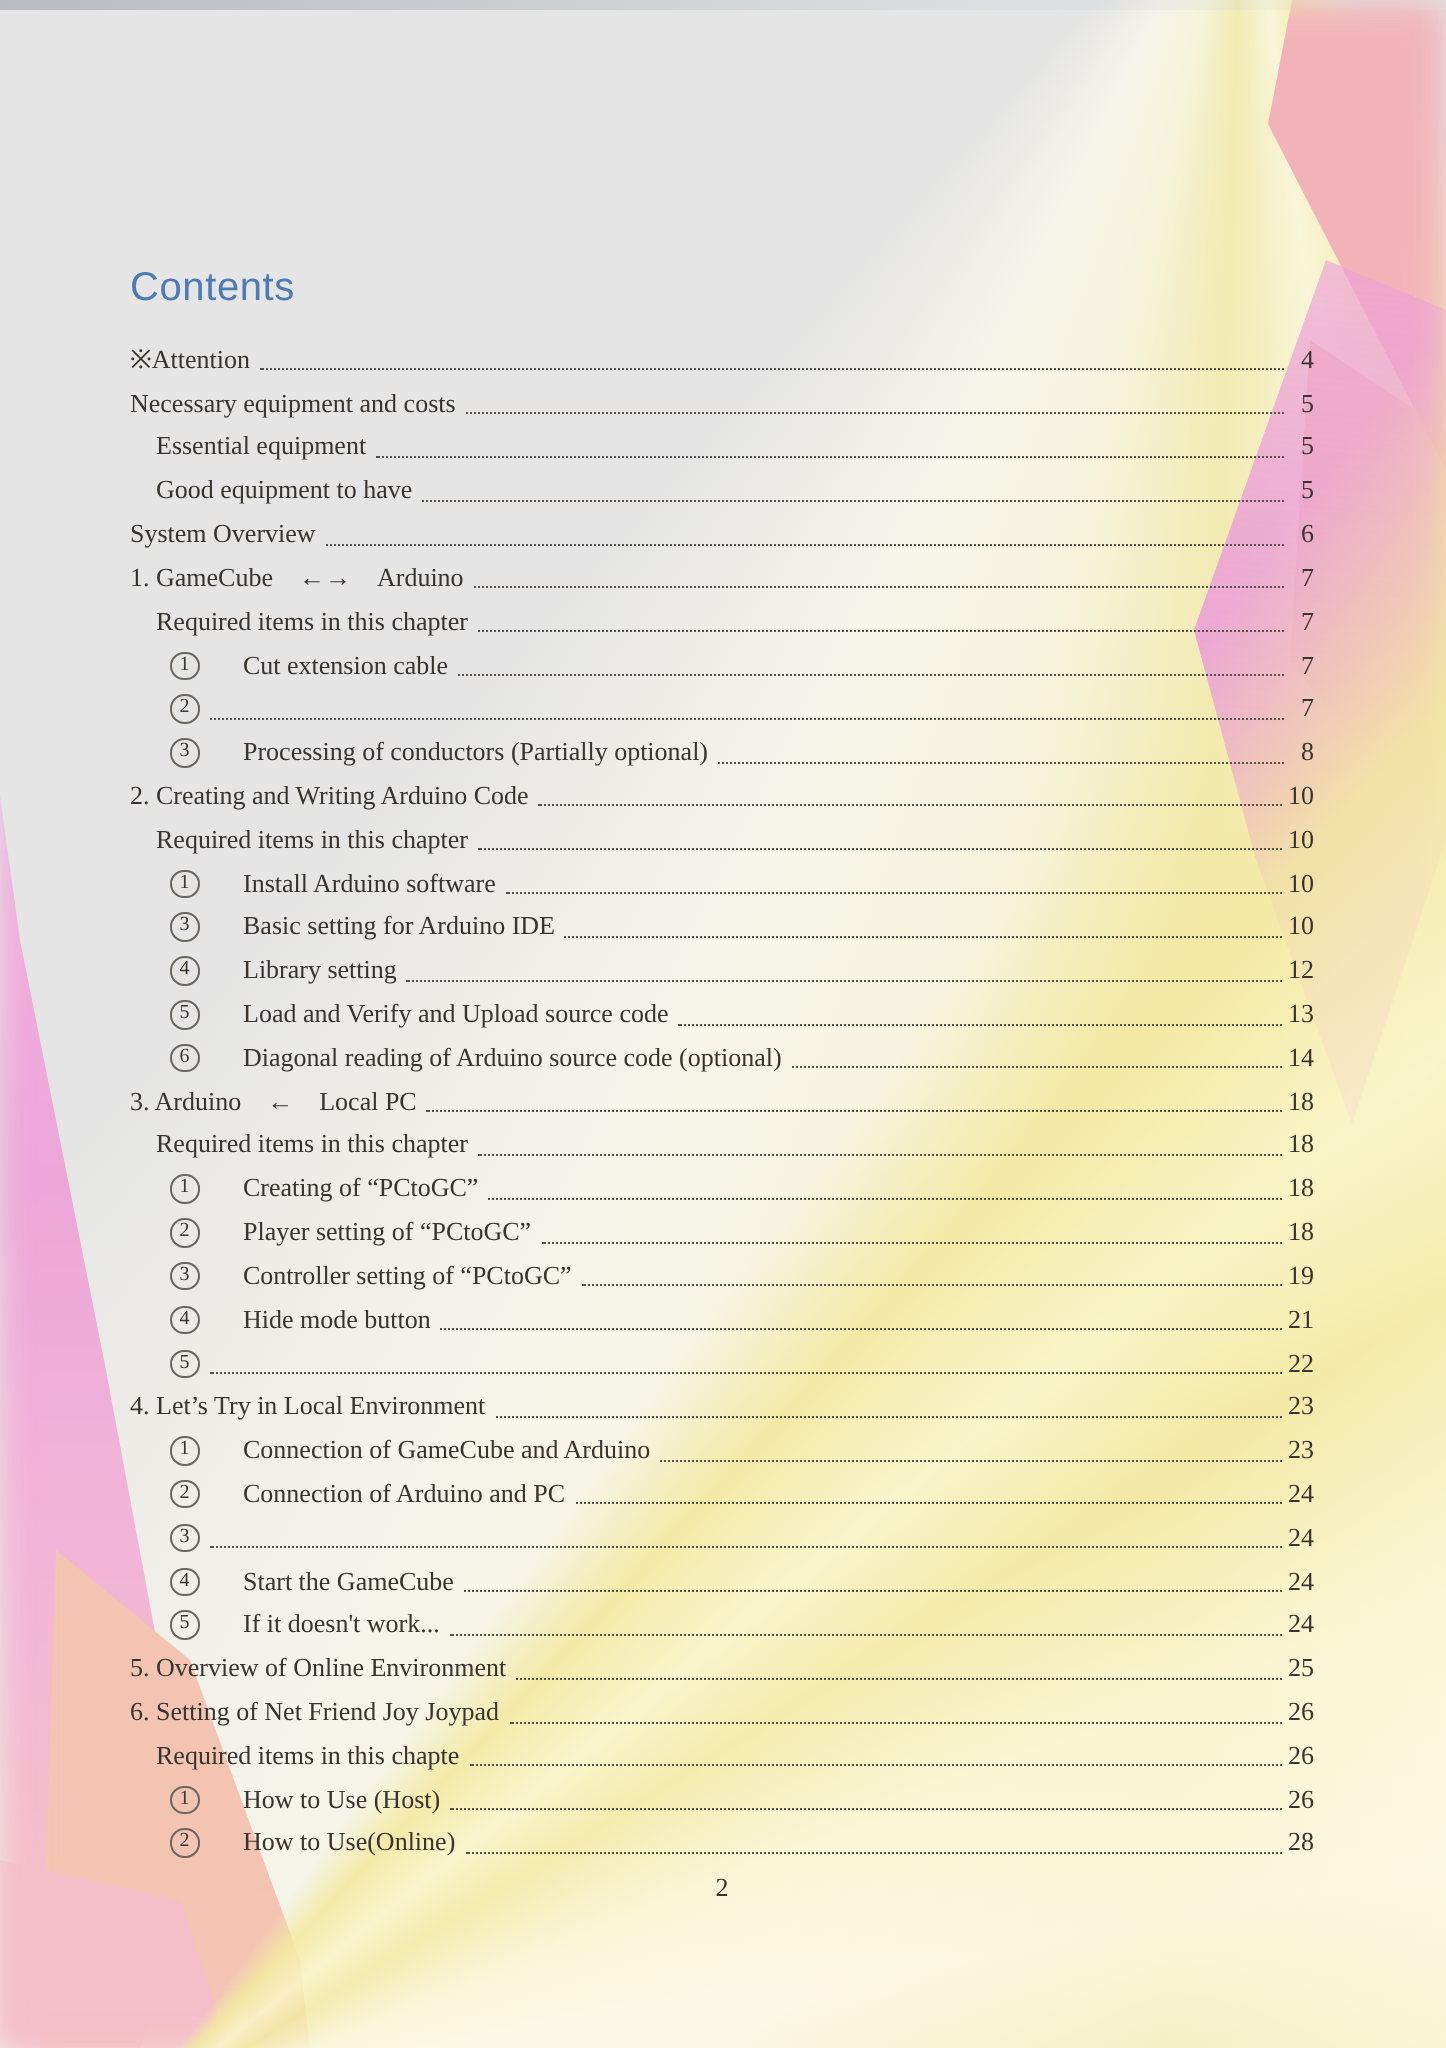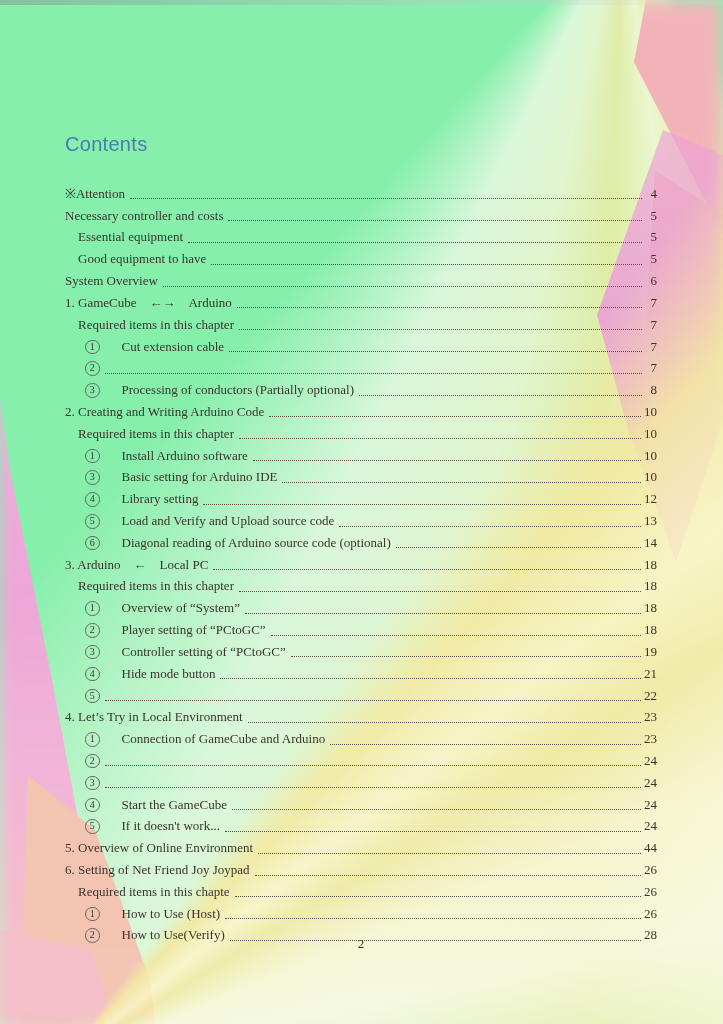--- a/index.html
+++ b/index.html
@@ -1,18 +1,18 @@
 <!DOCTYPE html>
 <html style="--title-color: #4c7cb3; --text-color: #3a342e; --leader-color: #55504a; --decor-salmon: #f2b3b8; --decor-peach: #f0c5a5; --decor-orchid: #eb9ed7; --decor-orchid-pale: #f8d9ee; --decor-pink: #f4bfc9; --decor-yellow: #f5eca6; --decor-yellow-pale: #fbf7d8;"><head>
 <meta charset="utf-8">
 <style>
   html,body { margin:0; padding:0; background:#ffffff; }
   .page {
     position:relative; width:723px; height:1024px; margin:0 auto;
-    background:#86efac; overflow:hidden;
+    background:#e5e5e5; overflow:hidden;
     font-family:"Liberation Serif","DejaVu Serif",serif;
     color:var(--text-color,#3a342e);
   }
   
   .decor, .decor > div { position:absolute; inset:0; pointer-events:none; }
   .d-tr-fan {
     background: conic-gradient(from 146deg at 622px -82px,
       rgba(255,255,255,0) 0deg,
       rgba(250,244,200,.55) 7deg,
       rgba(245,236,166,.92) 16deg,
@@ -70,21 +70,21 @@
     top:auto; height:5px; bottom:0;
     background: linear-gradient(to right, rgba(130,138,148,.45), rgba(190,196,204,.32) 60%, rgba(222,226,230,.12));
   }
   
   .content { position:absolute; left:65px; right:66px; top:0; bottom:0; }
   h1.title {
     margin:130px 0 10px 0; font-family:"Liberation Sans","DejaVu Sans",sans-serif;
     font-weight:400; font-size:20px; line-height:28px; letter-spacing:.3px;
     color:var(--title-color,#4c7cb3);
   }
-  .toc { margin-top:24px; }
+  .toc { margin-top:10px; }
   .toc-row { display:flex; align-items:flex-end; height:21.82px; font-size:13px; }
   .toc-row .label { white-space:pre; line-height:20px; }
   .toc-row .pg { line-height:20px; text-align:right; min-width:12px; }
   .toc-row .leader {
     flex:1; min-width:12px; margin:0 3px 4.5px 5px;
     border-bottom:1.6px dotted var(--leader-color,#55504a);
   }
   .toc-row .num {
     box-sizing:border-box; width:14.5px; height:14.5px; margin:0 0 2.5px 0;
     border:1px solid #6b6560; border-radius:50%;
@@ -119,21 +119,21 @@
     <h1 class="title">Contents</h1>
     <nav class="toc" id="toc">
         <div class="toc-row lvl0">
 
     <span class="label">※Attention</span>
     <span class="leader"></span>
     <span class="pg">4</span>
   </div>
         <div class="toc-row lvl0">
 
-    <span class="label">Necessary controller and costs</span>
+    <span class="label">Necessary equipment and costs</span>
     <span class="leader"></span>
     <span class="pg">5</span>
   </div>
         <div class="toc-row lvl1">
 
     <span class="label">Essential equipment</span>
     <span class="leader"></span>
     <span class="pg">5</span>
   </div>
         <div class="toc-row lvl1">
@@ -226,21 +226,21 @@
     <span class="pg">18</span>
   </div>
         <div class="toc-row lvl1">
 
     <span class="label">Required items in this chapter</span>
     <span class="leader"></span>
     <span class="pg">18</span>
   </div>
         <div class="toc-row lvl2">
     <span class="num">1</span>
-    <span class="label">Overview of “System”</span>
+    <span class="label">Creating of “PCtoGC”</span>
     <span class="leader"></span>
     <span class="pg">18</span>
   </div>
         <div class="toc-row lvl2">
     <span class="num">2</span>
     <span class="label">Player setting of “PCtoGC”</span>
     <span class="leader"></span>
     <span class="pg">18</span>
   </div>
         <div class="toc-row lvl2">
@@ -267,20 +267,21 @@
     <span class="pg">23</span>
   </div>
         <div class="toc-row lvl2">
     <span class="num">1</span>
     <span class="label">Connection of GameCube and Arduino</span>
     <span class="leader"></span>
     <span class="pg">23</span>
   </div>
         <div class="toc-row lvl2">
     <span class="num">2</span>
+    <span class="label">Connection of Arduino and PC</span>
     <span class="leader"></span>
     <span class="pg">24</span>
   </div>
         <div class="toc-row lvl2">
     <span class="num">3</span>
     <span class="leader"></span>
     <span class="pg">24</span>
   </div>
         <div class="toc-row lvl2">
     <span class="num">4</span>
@@ -291,21 +292,21 @@
         <div class="toc-row lvl2">
     <span class="num">5</span>
     <span class="label">If it doesn't work...</span>
     <span class="leader"></span>
     <span class="pg">24</span>
   </div>
         <div class="toc-row lvl0">
 
     <span class="label">5. Overview of Online Environment</span>
     <span class="leader"></span>
-    <span class="pg">44</span>
+    <span class="pg">25</span>
   </div>
         <div class="toc-row lvl0">
 
     <span class="label">6. Setting of Net Friend Joy Joypad</span>
     <span class="leader"></span>
     <span class="pg">26</span>
   </div>
         <div class="toc-row lvl1">
 
     <span class="label">Required items in this chapte</span>
@@ -313,20 +314,20 @@
     <span class="pg">26</span>
   </div>
         <div class="toc-row lvl2">
     <span class="num">1</span>
     <span class="label">How to Use (Host)</span>
     <span class="leader"></span>
     <span class="pg">26</span>
   </div>
         <div class="toc-row lvl2">
     <span class="num">2</span>
-    <span class="label">How to Use(Verify)</span>
+    <span class="label">How to Use(Online)</span>
     <span class="leader"></span>
     <span class="pg">28</span>
   </div>
       </nav>
     <div class="pagenum">2</div>
   </div>
 </div>
 
 </body></html>

